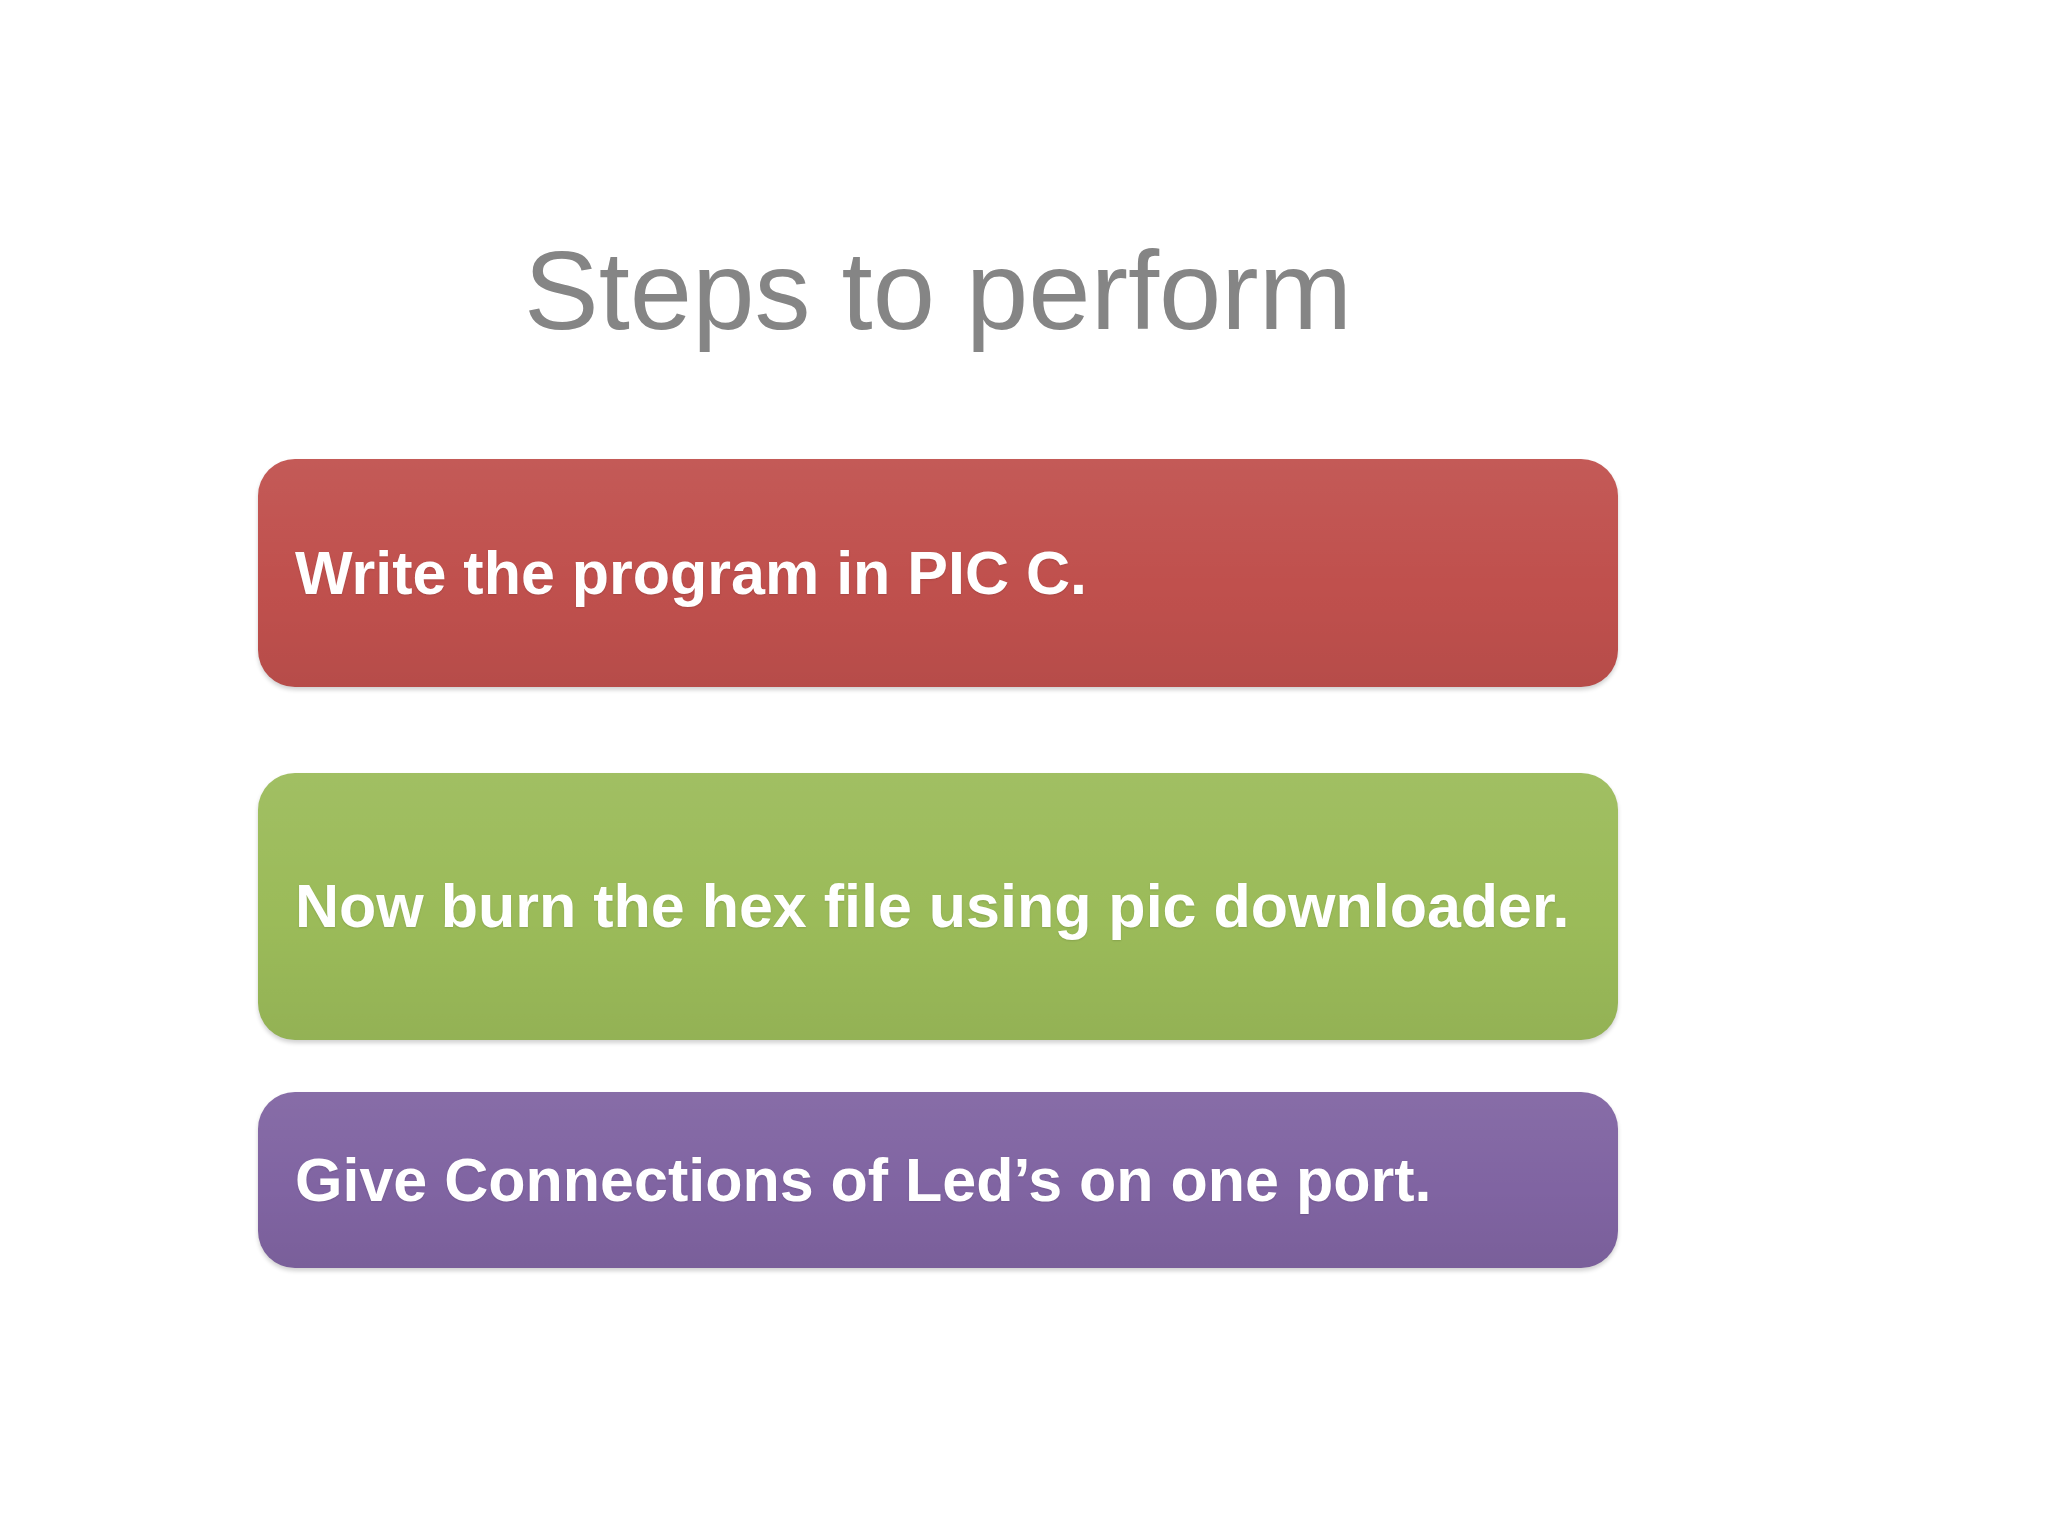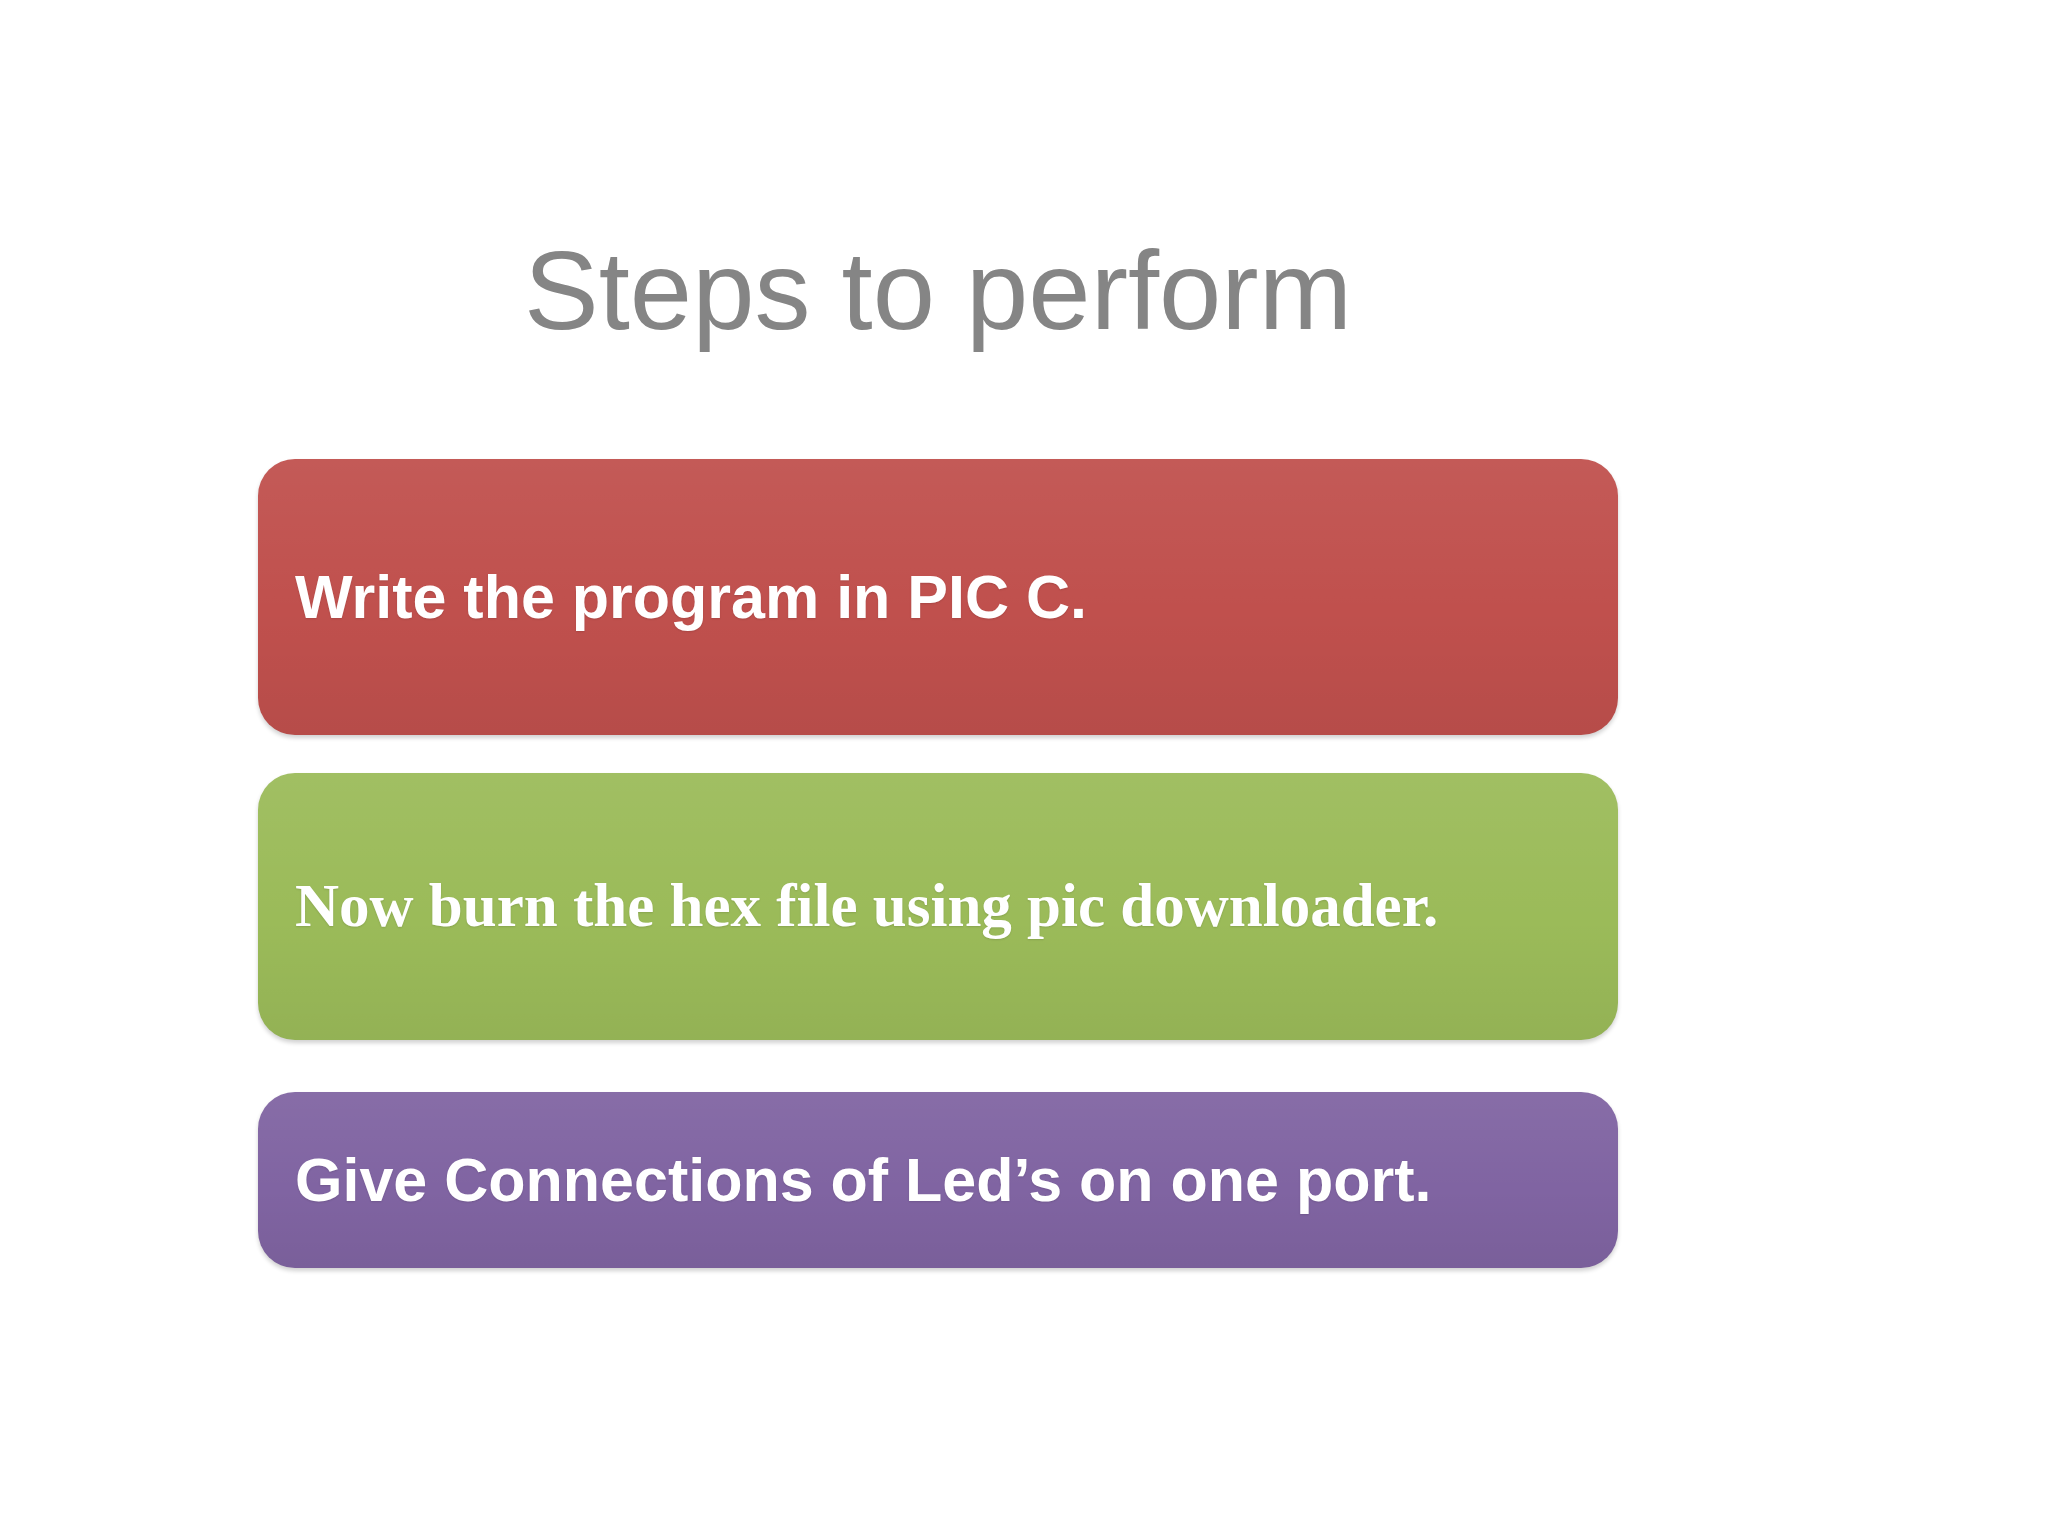--- a/index.html
+++ b/index.html
@@ -38,21 +38,21 @@
     width: 1360px;
     border-radius: 37px;
     display: flex;
     align-items: center;
     box-sizing: border-box;
     padding-left: 37px;
     padding-right: 30px;
     background-image: linear-gradient(180deg, rgba(255,255,255,0.06) 0%, rgba(0,0,0,0.00) 55%, rgba(0,0,0,0.05) 100%);
     box-shadow: 0 3px 4px rgba(0,0,0,0.18);
   }
-  .step-box.s1 { top: 459px;  height: 276px; }
+  .step-box.s1 { top: 459px;  height: 228px; }
   .step-box.s2 { top: 773px;  height: 267px; }
   .step-box.s3 { top: 1092px; height: 176px; }
   .step-label {
     font-size: 61px;
     font-weight: 700;
     line-height: 1.15;
     white-space: nowrap;
     text-shadow: 0 1px 2px rgba(0,0,0,0.12);
   }
 </style>
@@ -60,21 +60,21 @@
 <body>
 
 <div class="slide">
 
   <h1 class="slide-title" style="color: rgb(133, 133, 133);">Steps to perform</h1>
 
   <div class="step-box s1" style="background-color: rgb(192, 80, 77);">
     <span class="step-label" style="color: rgb(255, 255, 255);">Write the program in PIC C.</span>
   </div>
 
-  <div class="step-box s2" style="background-color: rgb(155, 187, 89); font-family: Liberation Serif, serif;">
+  <div class="step-box s2" style="background-color: rgb(155, 187, 89);">
     <span class="step-label" style="color: rgb(255, 255, 255);">Now burn the hex file using pic downloader.</span>
   </div>
 
   <div class="step-box s3" style="background-color: rgb(128, 100, 162);">
     <span class="step-label" style="color: rgb(255, 255, 255);">Give Connections of Led’s on one port.</span>
   </div>
 
 </div>
 
 </body></html>

